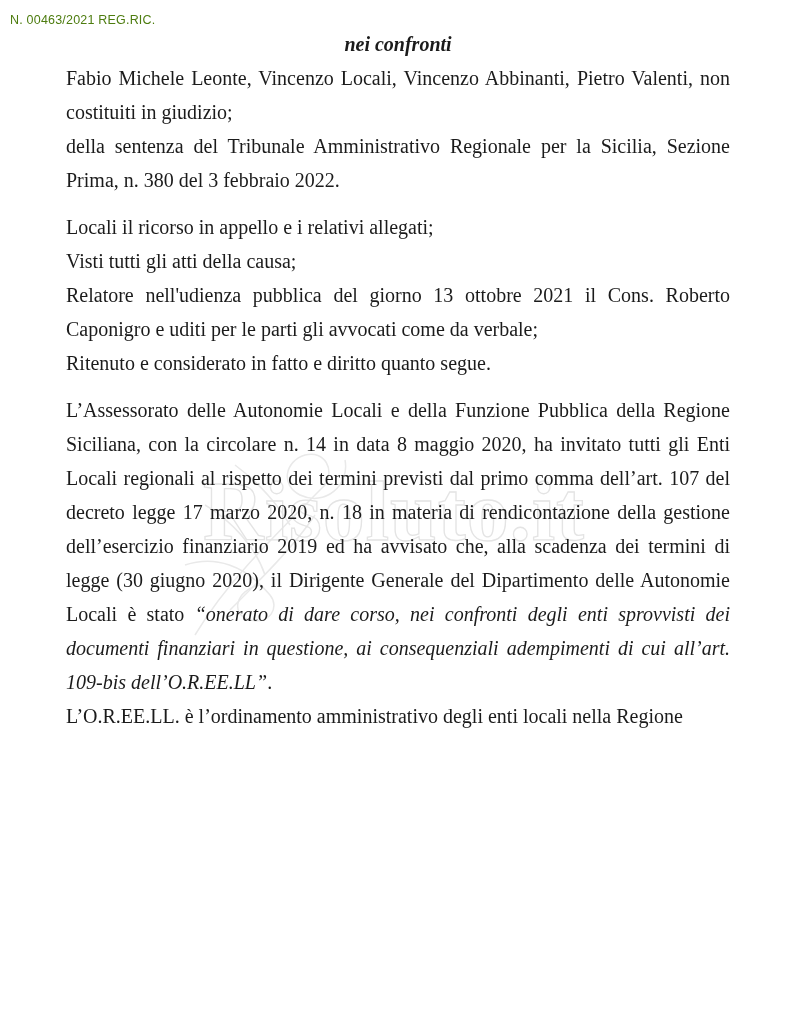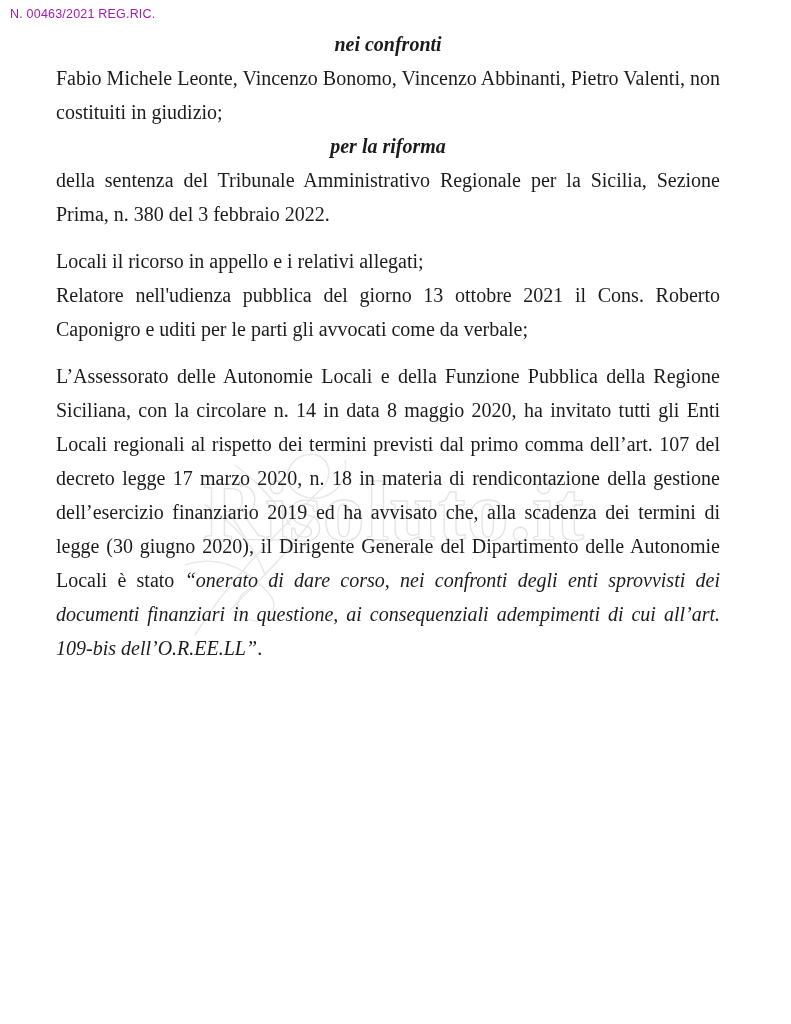--- a/index.html
+++ b/index.html
@@ -6,32 +6,32 @@
   body {
     width: 791px;
     height: 1024px;
     background: #ffffff;
     position: relative;
     overflow: hidden;
     font-family: "Liberation Serif", serif;
   }
   .case-header {
     position: absolute;
-    top: 7px;
+    top: 13px;
     left: 10px;
     font-family: "Liberation Sans", sans-serif;
     font-size: 12.5px;
-    color: #a21caf;
+    color: #4d7c0f;
     letter-spacing: 0.2px;
     z-index: 2;
   }
   .doc {
     position: absolute;
     top: 27px;
-    left: 56px;
+    left: 66px;
     width: 664px;
     font-size: 20px;
     line-height: 34px;
     color: #1b1b1b;
     z-index: 1;
   }
   .doc p { margin: 0; text-align: justify; }
   .center { text-align: center !important; }
   .bi { font-weight: bold; font-style: italic; }
   .it { font-style: italic; }
@@ -81,36 +81,38 @@
       <path d="M140 90 C 120 120, 90 150, 55 185"></path>
       <path d="M60 40 C 80 55, 100 75, 115 100"></path>
     </g>
   </svg>
   <span class="watermark-text">Risoluto.it</span>
 </div>
 
 <div class="doc">
   <p class="center bi">nei confronti</p>
 
-  <p>Fabio Michele Leonte, Vincenzo Bonomo, Vincenzo Abbinanti, Pietro Valenti, non costituiti in giudizio;</p>
+  <p>Fabio Michele Leonte, Vincenzo Locali, Vincenzo Abbinanti, Pietro Valenti, non costituiti in giudizio;</p>
 
-  <p class="center bi">per la riforma</p>
 
   <p>della sentenza del Tribunale Amministrativo Regionale per la Sicilia, Sezione Prima, n. 380 del 3 febbraio 2022.</p>
 
   <div class="gap"></div>
 
   <p>Locali il ricorso in appello e i relativi allegati;</p>
 
 
+  <p>Visti tutti gli atti della causa;</p>
 
   <p>Relatore nell'udienza pubblica del giorno 13 ottobre 2021 il Cons. Roberto Caponigro e uditi per le parti gli avvocati come da verbale;</p>
 
+  <p>Ritenuto e considerato in fatto e diritto quanto segue.</p>
 
   <div class="gap"></div>
 
 
 
   <p>
     <span>L’Assessorato delle Autonomie Locali e della Funzione Pubblica della Regione Siciliana, con la circolare n. 14 in data 8 maggio 2020, ha invitato tutti gli Enti Locali regionali al rispetto dei termini previsti dal primo comma dell’art. 107 del decreto legge 17 marzo 2020, n. 18 in materia di rendicontazione della gestione dell’esercizio finanziario 2019 ed ha avvisato che, alla scadenza dei termini di legge (30 giugno 2020), il Dirigente Generale del Dipartimento delle Autonomie Locali è stato </span><span class="it">“onerato di dare corso, nei confronti degli enti sprovvisti dei documenti finanziari in questione, ai consequenziali adempimenti di cui all’art. 109-bis dell’O.R.EE.LL”</span><span>.</span>
   </p>
 
+  <p>L’O.R.EE.LL. è l’ordinamento amministrativo degli enti locali nella Regione</p>
 </div>
 
 </body></html>

